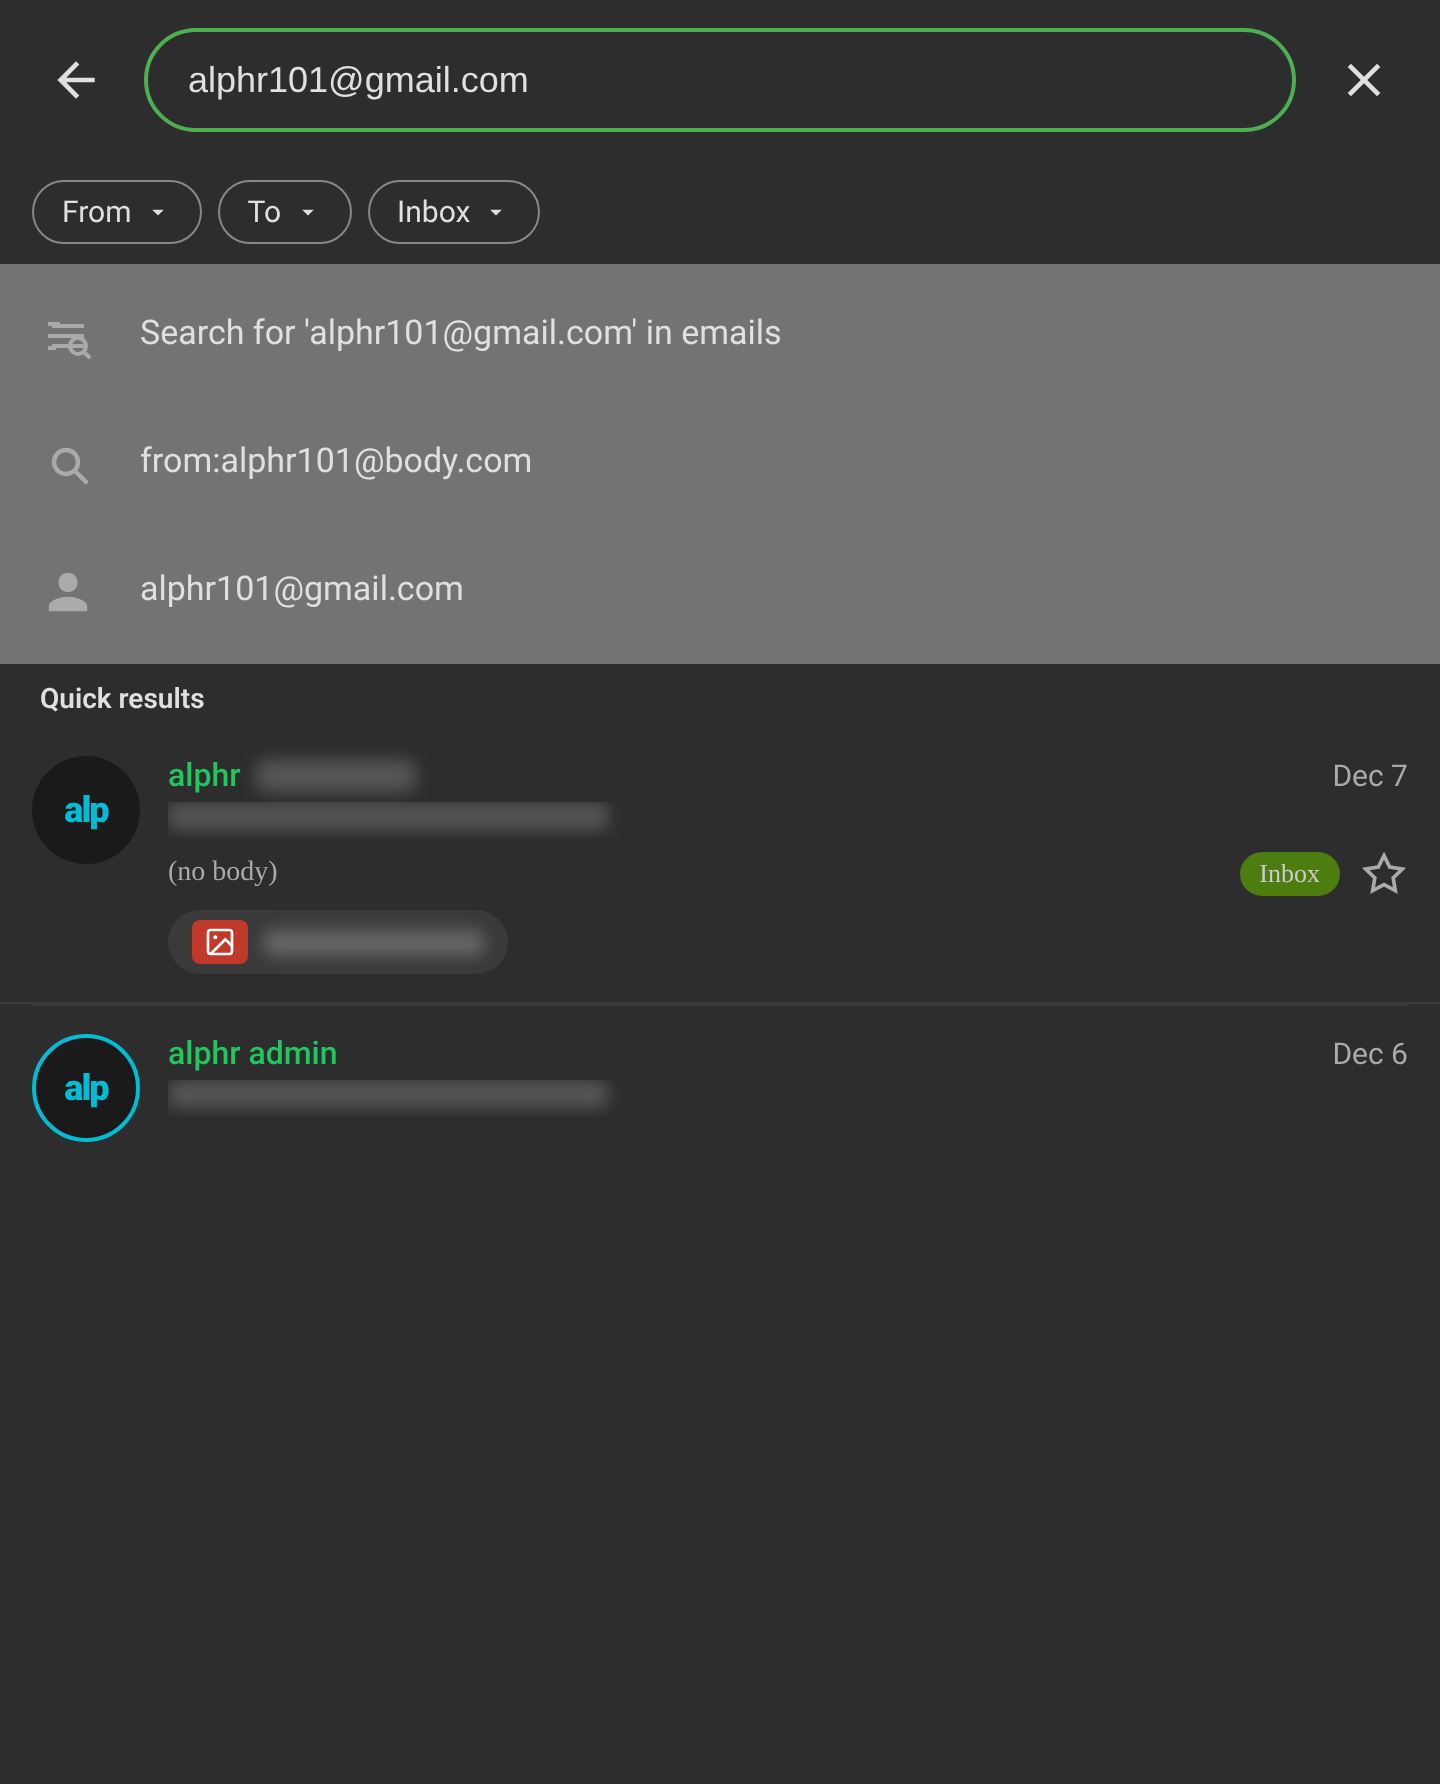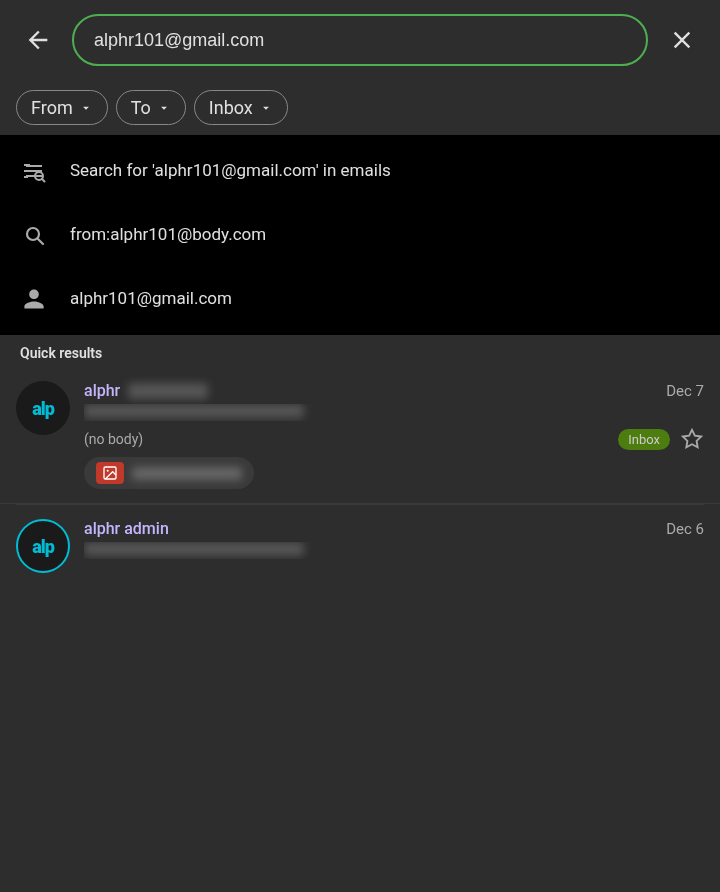--- a/index.html
+++ b/index.html
@@ -73,35 +73,35 @@
       overflow-x: auto;
       background-color: #2d2d2d;
     }
     .filter-chip {
       display: flex;
       align-items: center;
       gap: 6px;
       border: 1.5px solid #888;
       border-radius: 20px;
       padding: 6px 14px;
-      font-size: 18px;
+      font-size: 15px;
       color: #e0e0e0;
       cursor: pointer;
       white-space: nowrap;
       background: transparent;
     }
     .filter-chip svg {
       width: 14px;
       height: 14px;
       fill: #e0e0e0;
     }
 
     
     .suggestions {
-      background-color: #000000;
+      background-color: #737373;
       padding: 4px 0;
     }
     .suggestion-item {
       display: flex;
       align-items: center;
       padding: 18px 20px;
       gap: 22px;
       cursor: pointer;
     }
     .suggestion-icon {
@@ -158,21 +158,21 @@
     }
     .result-top {
       display: flex;
       justify-content: space-between;
       align-items: center;
       margin-bottom: 4px;
     }
     .result-name {
       font-size: 16px;
       font-weight: 500;
-      color: #c4b5fd;
+      color: #22c55e;
       display: flex;
       align-items: center;
       gap: 8px;
     }
     .result-name-blurred {
       display: inline-block;
       width: 80px;
       height: 16px;
       background: #555;
       border-radius: 4px;
@@ -195,20 +195,21 @@
       width: 220px;
       height: 14px;
       background: #555;
       border-radius: 4px;
       filter: blur(4px);
     }
     .result-bottom {
       display: flex;
       align-items: center;
       justify-content: space-between;
+      font-family: Liberation Serif, serif;
     }
     .result-body {
       font-size: 14px;
       color: #aaa;
     }
     .result-right {
       display: flex;
       align-items: center;
       gap: 10px;
     }

